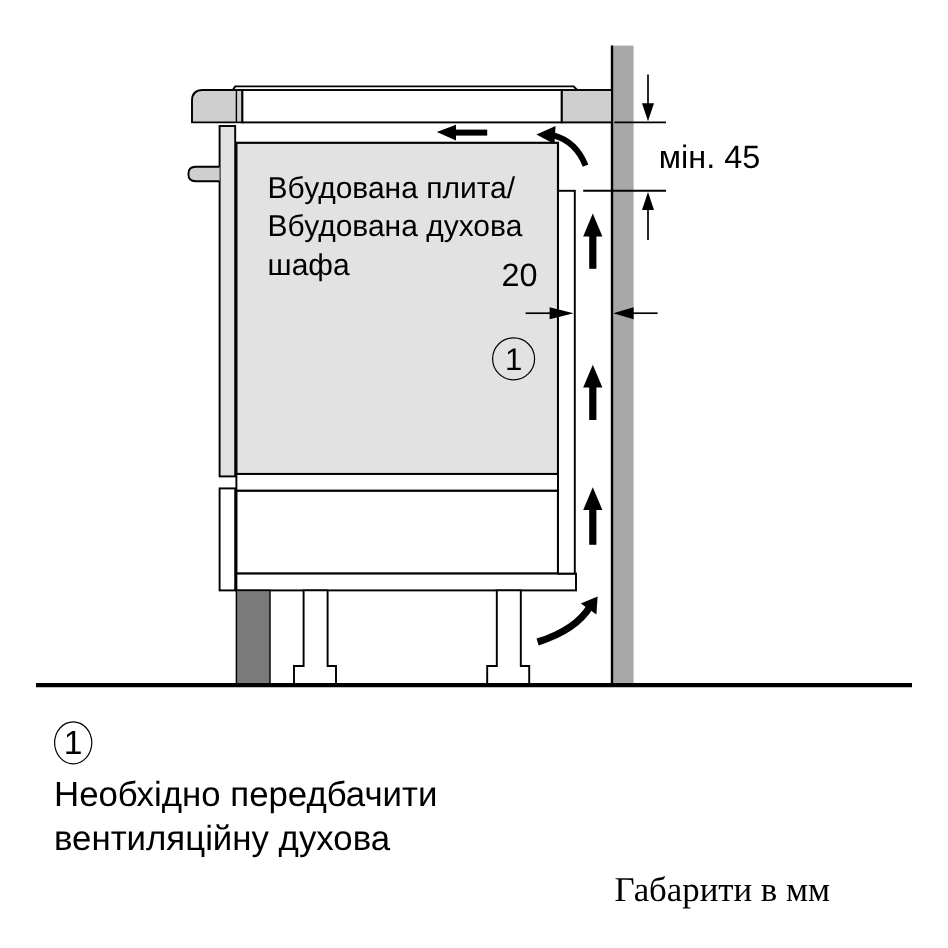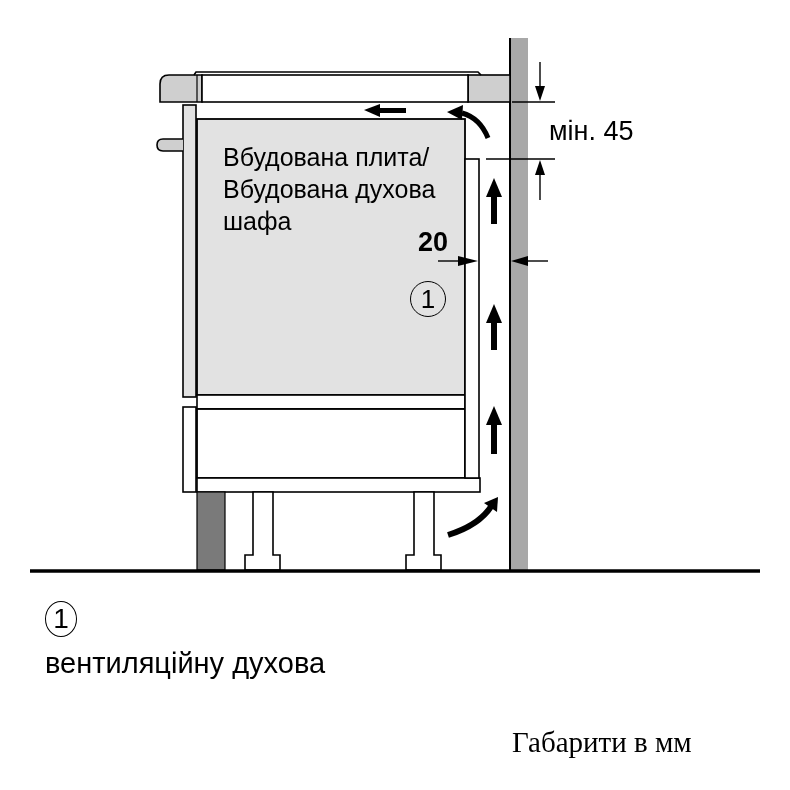--- a/index.html
+++ b/index.html
@@ -86,26 +86,27 @@
   </g>
 </svg>
 
 <div class="txt label-box" style="left:203px; top:141px;margin-left:20px;">
   <div>Вбудована плита/</div>
   <div>Вбудована духова</div>
   <div>шафа</div>
 </div>
 
 <div class="txt dim" style="left:549px; top:118px;">мін. 45</div>
-<div class="txt dim" style="left:418px; top:229px;font-weight:bold;">20</div>
+<div class="txt dim" style="left:418px; top:216px;">20</div>
 
 <div class="circ" style="left:410px; top:281px; width:36px; height:36px; font-size:26px;">
   <span>1</span>
 </div>
 
 <div class="circ" style="left:45px; top:601px; width:32px; height:36px; font-size:28px;">
   <span>1</span>
 </div>
 <div class="txt legend" style="left:45px; top:645px;">
+  <div>Необхідно передбачити</div>
   <div>вентиляційну духова</div>
 </div>
 
 <div class="txt legend" style="left:512px; top:724px;font-family:Liberation Serif, serif;">Габарити в мм</div>
 
 </body></html>

